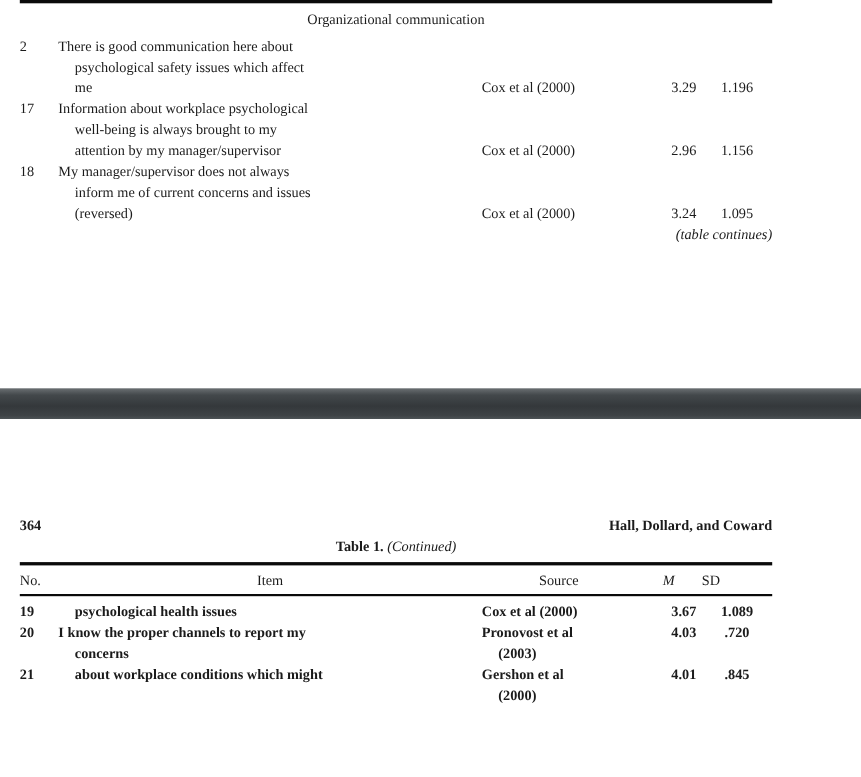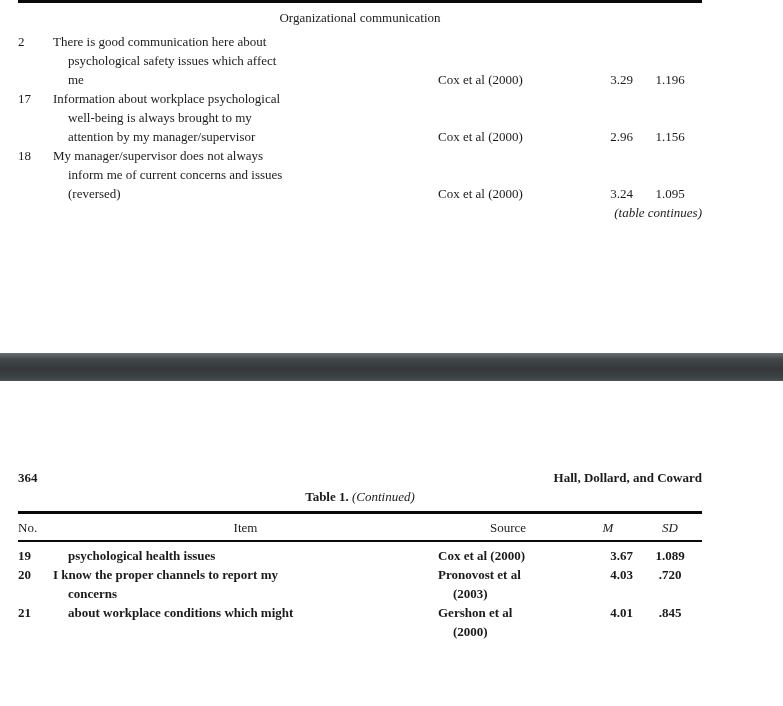--- a/index.html
+++ b/index.html
@@ -28,21 +28,21 @@
   .c-no{text-align:left;}
   .c-item .lc{padding-left:15px;}
   .c-src .lc{padding-left:15px;}
   .c-m{text-align:right;padding-right:5px;}
   .c-sd{text-align:center;}
   .align-end .c-src,.align-end .c-m,.align-end .c-sd{align-self:end;}
   .continues{width:684px;text-align:right;font-style:italic;}
   .header-row .c-item{text-align:center;}
   .header-row .c-src{text-align:center;}
   .header-row .c-m{text-align:center;font-style:italic;padding-right:0;}
-  .header-row .c-sd{text-align:center;font-style:italic;}
+  .header-row .c-sd{text-align:left;}
   .running-header{
     width:684px;margin-left:18px;
     display:flex;justify-content:space-between;
     font-weight:bold;
   }
   .table-title{width:684px;margin-left:18px;text-align:center;}
   .table-title .bold{font-weight:bold;}
   .table-title .italic{font-style:italic;}
   .page-bottom .rule.thick{margin-top:5px;}
   .page-bottom .header-row{margin-top:4px;}

